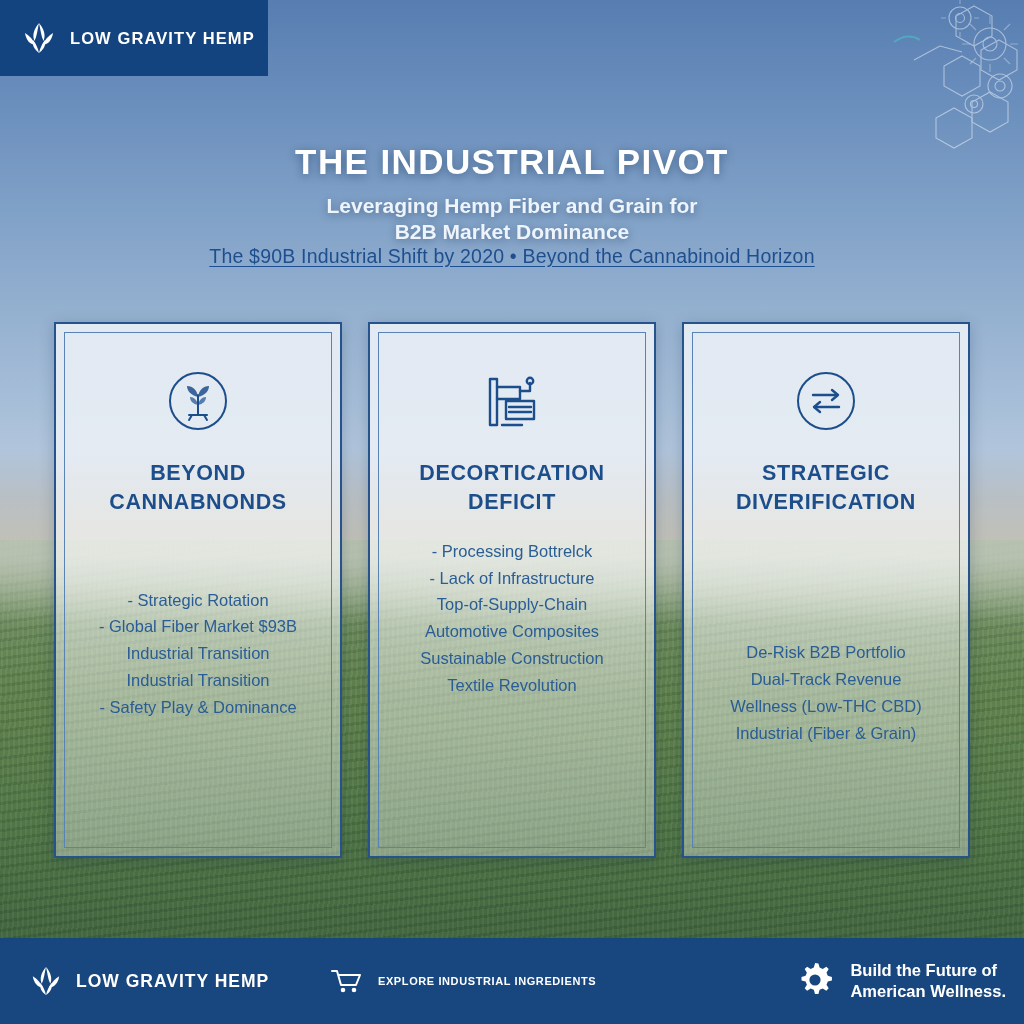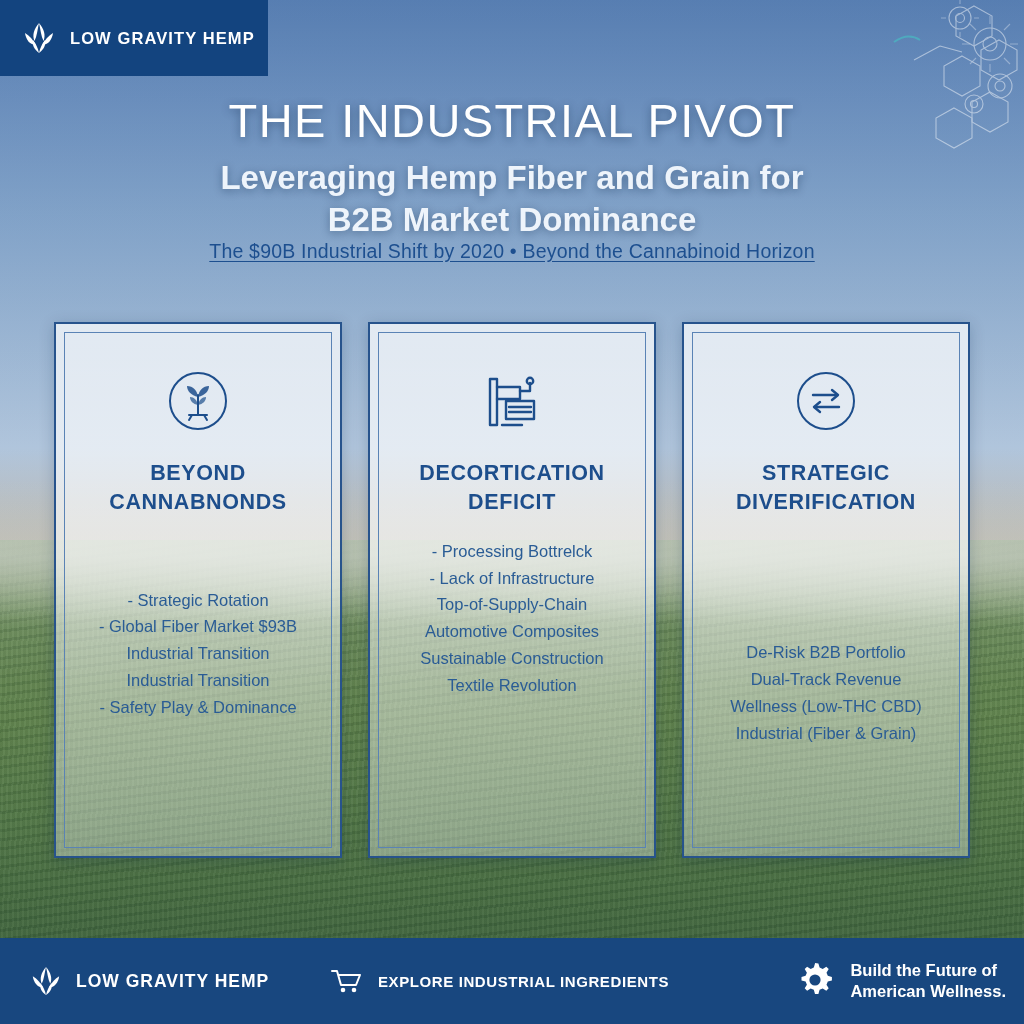--- a/index.html
+++ b/index.html
@@ -50,26 +50,27 @@
     background:#13447f;
     display:flex; align-items:center; gap:14px; padding-left:22px;
   }
   .logo-badge .lb-text {
     color:#ffffff; font-size:16.5px; font-weight:bold; letter-spacing:1.1px;
   }
 
   
   .headline { position:absolute; left:0; right:0; top:96px; z-index:4; text-align:center; }
   .h-title {
-    color:#ffffff; font-size:47px; font-weight:normal; letter-spacing:1.4px;
+    color:#ffffff; font-size:35px; font-weight:bold; letter-spacing:1.4px;
     text-shadow:0 2px 10px rgba(10,35,70,.45);
     line-height:1.05;
+    margin-top:48px;
   }
   .h-sub {
-    margin-top:12px; color:#eef4fb; font-size:33px; font-weight:bold;
+    margin-top:12px; color:#eef4fb; font-size:21px; font-weight:bold;
     line-height:1.25; text-shadow:0 2px 8px rgba(10,35,70,.40);
   }
   .h-kicker {
     color:#1d4f8f; font-size:19.5px; letter-spacing:.2px;
     text-decoration:underline; text-underline-offset:3px;
   }
 
   
   .cards {
     position:absolute; left:54px; top:322px; width:916px; height:536px; z-index:4;
@@ -102,21 +103,21 @@
 
   
   .footer {
     position:absolute; left:0; right:0; bottom:0; height:86px; z-index:6;
     background:#18477f;
     display:flex; align-items:center;
   }
   .f-left { display:flex; align-items:center; gap:14px; padding-left:30px; width:330px; }
   .f-left .f-text { color:#fff; font-size:17.5px; font-weight:bold; letter-spacing:1px; }
   .f-mid { display:flex; align-items:center; gap:14px; width:350px; }
-  .f-mid .f-text { color:#fff; font-size:15px; font-weight:bold; letter-spacing:.6px; }
+  .f-mid .f-text { color:#fff; font-size:11px; font-weight:bold; letter-spacing:.6px; }
   .f-right { display:flex; align-items:center; gap:14px; margin-left:auto; padding-right:18px; }
   .f-right .f-text { color:#fff; font-size:16.5px; font-weight:bold; line-height:1.3; }
 </style>
 </head>
 <body>
 
 <div class="bg">
   <div class="bg-sky"></div>
   <div class="bg-field"></div>
   <div class="bg-haze"></div>

